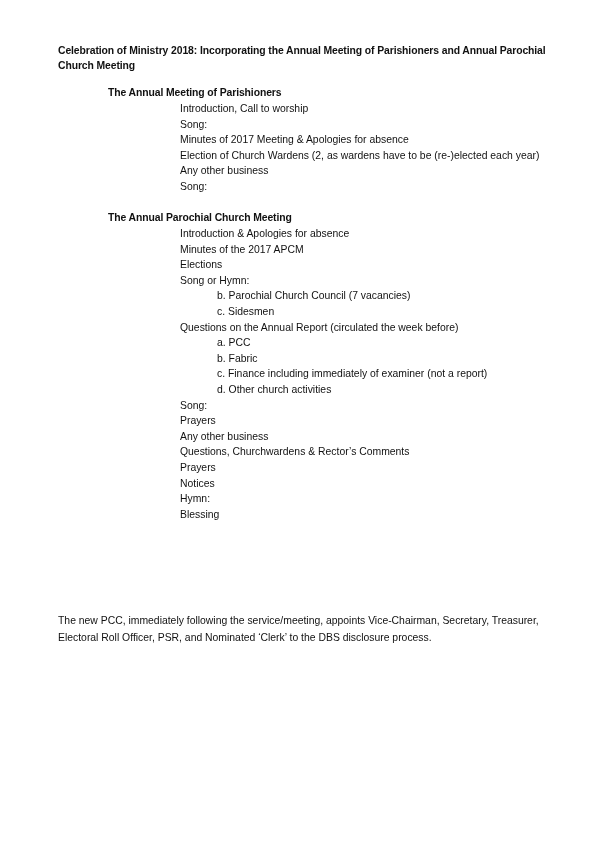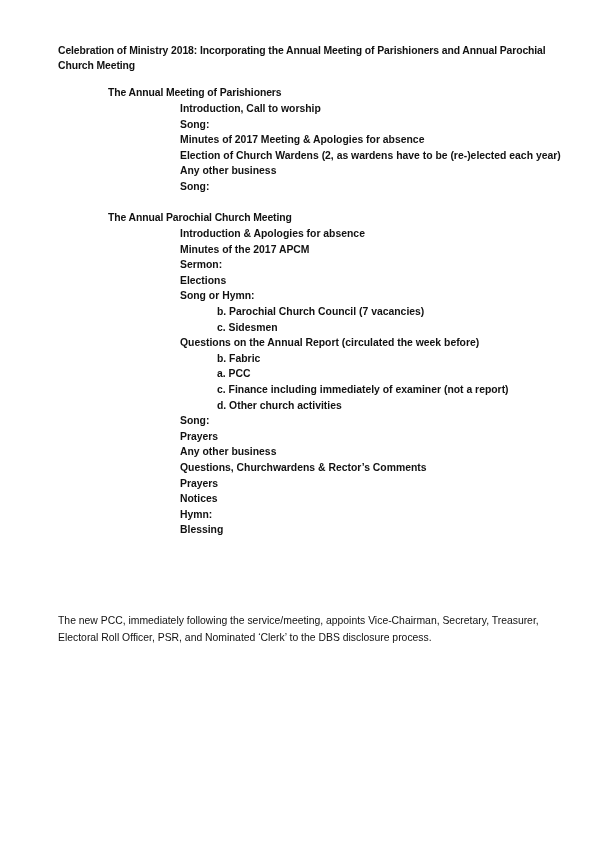--- a/index.html
+++ b/index.html
@@ -40,21 +40,20 @@
     .section-heading {
       font-weight: bold;
       line-height: 16px;
       height: 16px;
       letter-spacing: -0.1px;
     }
     .items {
       margin: 0;
       padding: 0;
       list-style: none;
-      font-weight: bold;
     }
     .item {
       padding-left: 72px;
       line-height: 15.6px;
       height: 15.6px;
       white-space: nowrap;
     }
     .sub-item {
       padding-left: 109px;
       line-height: 15.6px;
@@ -86,28 +85,27 @@
       <li class="item">Any other business</li>
       <li class="item">Song:</li>
     </ul>
   </div>
 
   <div class="section" style="top:210px;">
     <div class="section-heading">The Annual Parochial Church Meeting</div>
     <ul class="items">
       <li class="item">Introduction &amp; Apologies for absence</li>
       <li class="item">Minutes of the 2017 APCM</li>
-      <li class="item">Sermon:</li>
       <li class="item">Elections</li>
       <li class="item">Song or Hymn:</li>
       <li class="sub-item">b. Parochial Church Council (7 vacancies)</li>
       <li class="sub-item">c. Sidesmen</li>
       <li class="item">Questions on the Annual Report (circulated the week before)</li>
+      <li class="sub-item">a. PCC</li>
       <li class="sub-item">b. Fabric</li>
-      <li class="sub-item">a. PCC</li>
       <li class="sub-item">c. Finance including immediately of examiner (not a report)</li>
       <li class="sub-item">d. Other church activities</li>
       <li class="item">Song:</li>
       <li class="item">Prayers</li>
       <li class="item">Any other business</li>
       <li class="item">Questions, Churchwardens &amp; Rector’s Comments</li>
       <li class="item">Prayers</li>
       <li class="item">Notices</li>
       <li class="item">Hymn:</li>
       <li class="item">Blessing</li>

